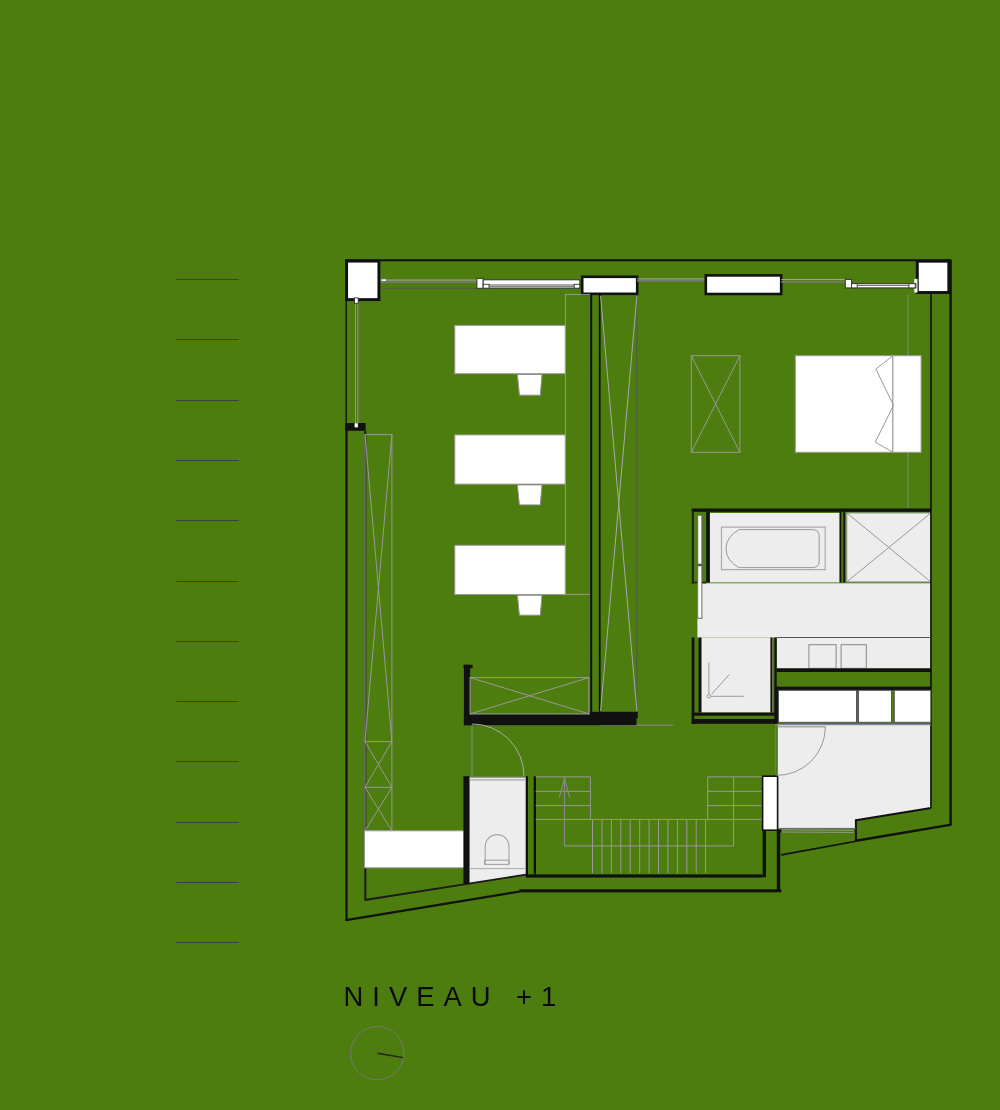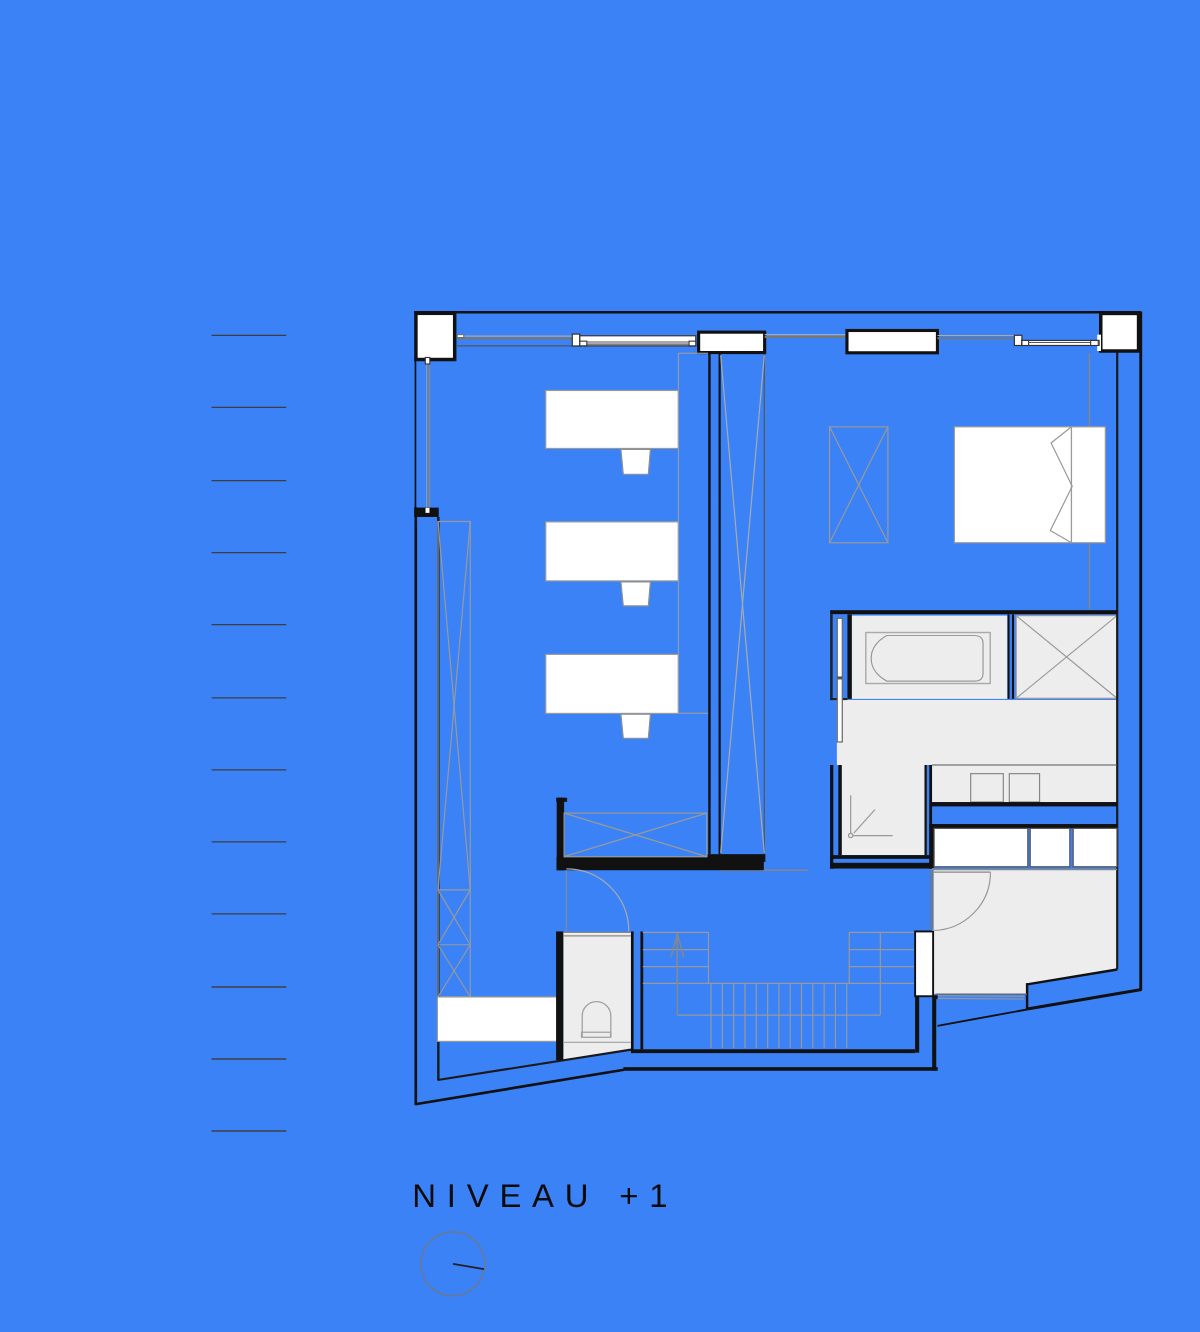--- a/index.html
+++ b/index.html
@@ -1,16 +1,16 @@
 <!DOCTYPE html>
 <html><head>
 <meta charset="utf-8">
 <style>
 html,body{margin:0;padding:0;background:#fff;}
-#page{position:relative;width:1000px;height:1110px;background:#3b82f6;overflow:hidden;font-family:"Liberation Sans",sans-serif;}
+#page{position:relative;width:1000px;height:1110px;background:#4d7c0f;overflow:hidden;font-family:"Liberation Sans",sans-serif;}
 svg{position:absolute;left:0;top:0;}
 </style>
 </head>
 <body>
 <div id="page">
 <svg width="1000" height="1110" viewBox="0 0 1000 1110">
 
 <g stroke="#3f3f3f" stroke-width="1.1">
 <line x1="176.3" y1="279.5" x2="238.6" y2="279.5"></line>
 <line x1="176.3" y1="339.5" x2="238.6" y2="339.5"></line>

